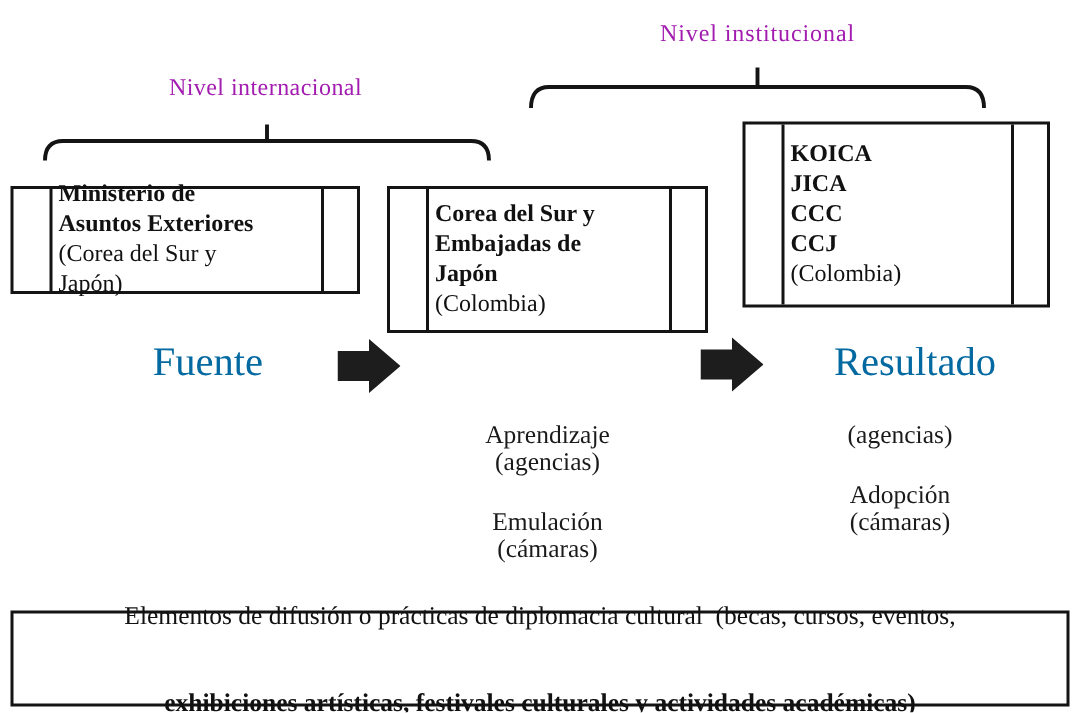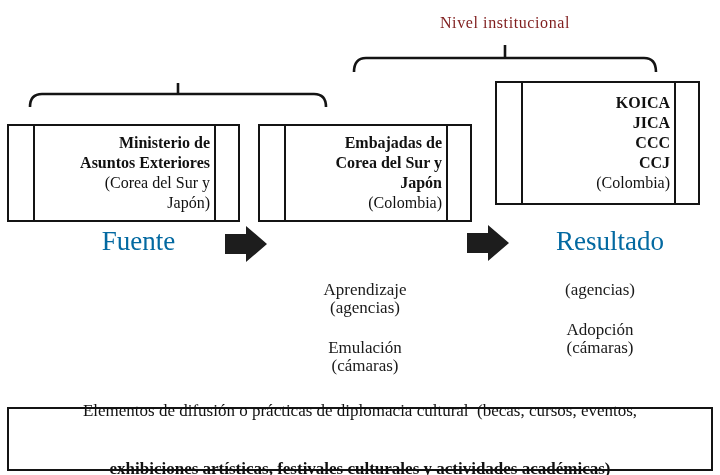--- a/index.html
+++ b/index.html
@@ -1,81 +1,82 @@
 <!DOCTYPE html>
 <html><head>
 <meta charset="utf-8">
 <style>
   html,body{margin:0;padding:0;background:#fff;}
   #canvas{
     position:relative;width:720px;height:475px;background:#ffffff;
     font-family:"Liberation Serif","DejaVu Serif",serif;color:#111;overflow:hidden;
   }
   .abs{position:absolute;}
-  .level-label{font-size:16px;text-align:center;color:#7f1d1d;letter-spacing:.3px;}
+  .level-label{font-size:16px;text-align:center;color:#a21caf;letter-spacing:.3px;}
   .brace svg{display:block;}
   .orgbox{
     display:flex;box-sizing:border-box;border:2px solid #141414;background:#fff;
   }
   .orgbox .side{box-sizing:border-box;}
   .orgbox .side.left{width:26px;border-right:2px solid #141414;}
   .orgbox .side.right{width:24px;border-left:2px solid #141414;}
   .orgbox .mid{
-    flex:1;display:flex;flex-direction:column;justify-content:center;align-items:flex-end;
+    flex:1;display:flex;flex-direction:column;justify-content:center;align-items:flex-start;
     text-align:center;font-size:16px;line-height:20px;padding:2px 4px;
   }
   .orgbox .mid .b{font-weight:bold;}
   .orgbox .mid .r{font-weight:normal;}
   .stage-label{font-size:27px;text-align:center;color:#0369a1;}
   .outcome-group{width:210px;text-align:center;font-size:17px;line-height:18px;color:#1a1a1a;}
   .outcome-item + .outcome-item{margin-top:22px;}
   .footer-box{
     box-sizing:border-box;border:2px solid #141414;background:#fff;
     display:flex;flex-direction:column;justify-content:center;align-items:center;
     text-align:center;font-size:17px;line-height:21px;
   }
   .footer-box .line1{font-weight:normal;white-space:pre-wrap;}
   .footer-box .line2{font-weight:bold;}
 </style>
 </head>
 <body>
 
 <div id="canvas">
 
+  <div class="abs level-label" style="left:52px;top:50px;width:250px;">Nivel internacional</div>
   <div class="abs level-label" style="left:380px;top:14px;width:250px;letter-spacing:.6px;">Nivel institucional</div>
 
   <div class="abs brace" style="left:28px;top:82px;">
     <svg width="300" height="26" viewBox="0 0 300 26" fill="none">
       <path d="M2,25 Q2,12 14,12 L286,12 Q298,12 298,25" stroke="#141414" stroke-width="2.6"></path>
       <path d="M150,12 L150,1" stroke="#141414" stroke-width="2.6"></path>
     </svg>
   </div>
   <div class="abs brace" style="left:352px;top:44px;">
     <svg width="306" height="29" viewBox="0 0 306 29" fill="none">
       <path d="M2,28 Q2,14 14,14 L292,14 Q304,14 304,28" stroke="#141414" stroke-width="2.6"></path>
       <path d="M153,14 L153,1" stroke="#141414" stroke-width="2.6"></path>
     </svg>
   </div>
 
-  <div class="abs orgbox" style="left:7px;top:124px;width:233px;height:98px;">
+  <div class="abs orgbox" style="left:7px;top:124px;width:233px;height:72px;">
     <div class="side left"></div>
     <div class="mid">
       <div class="b">Ministerio de</div>
       <div class="b">Asuntos Exteriores</div>
       <div class="r">(Corea del Sur y</div>
       <div class="r">Japón)</div>
     </div>
     <div class="side right"></div>
   </div>
 
   <div class="abs orgbox" style="left:258px;top:124px;width:214px;height:98px;">
     <div class="side left"></div>
     <div class="mid">
+      <div class="b">Corea del Sur y</div>
       <div class="b">Embajadas de</div>
-      <div class="b">Corea del Sur y</div>
       <div class="b">Japón</div>
       <div class="r">(Colombia)</div>
     </div>
     <div class="side right"></div>
   </div>
 
   <div class="abs orgbox" style="left:495px;top:81px;width:205px;height:124px;">
     <div class="side left"></div>
     <div class="mid">
       <div class="b">KOICA</div>

